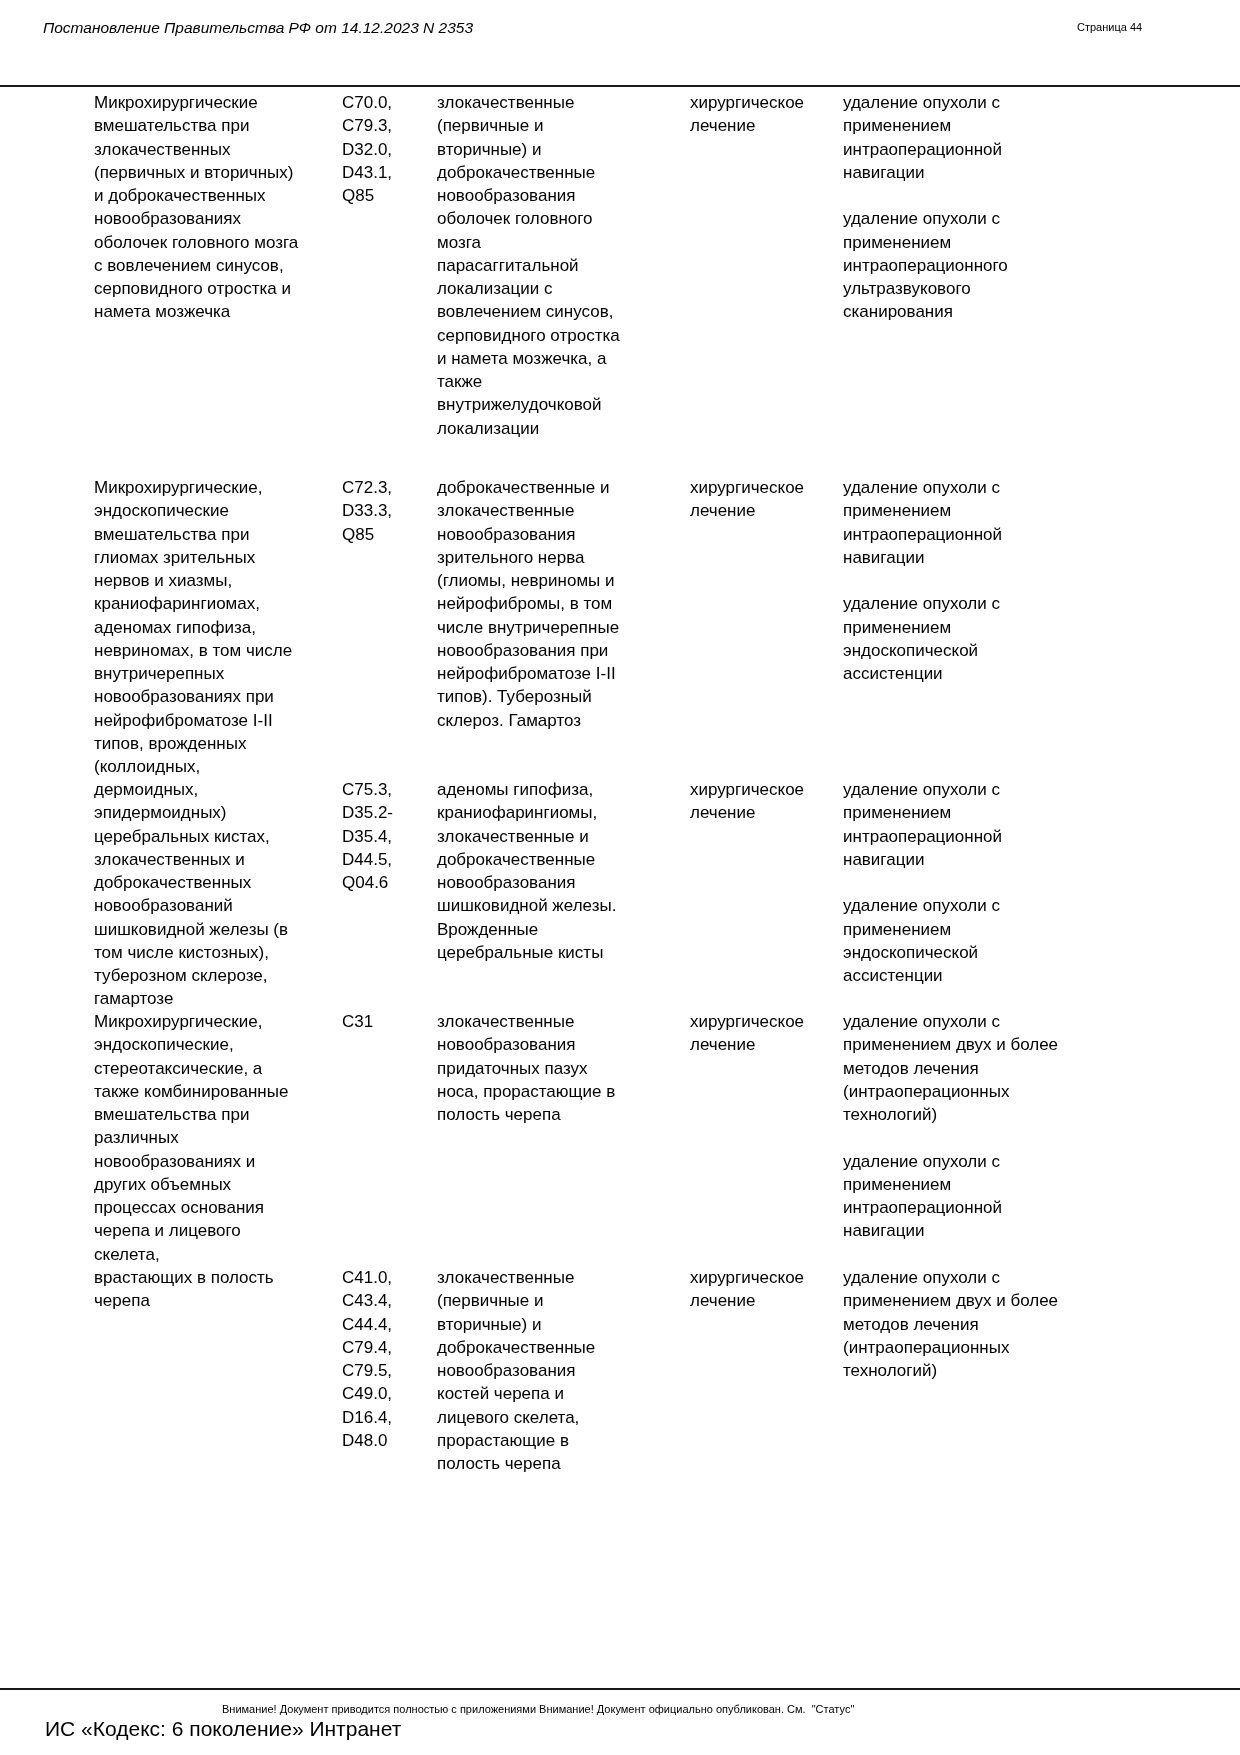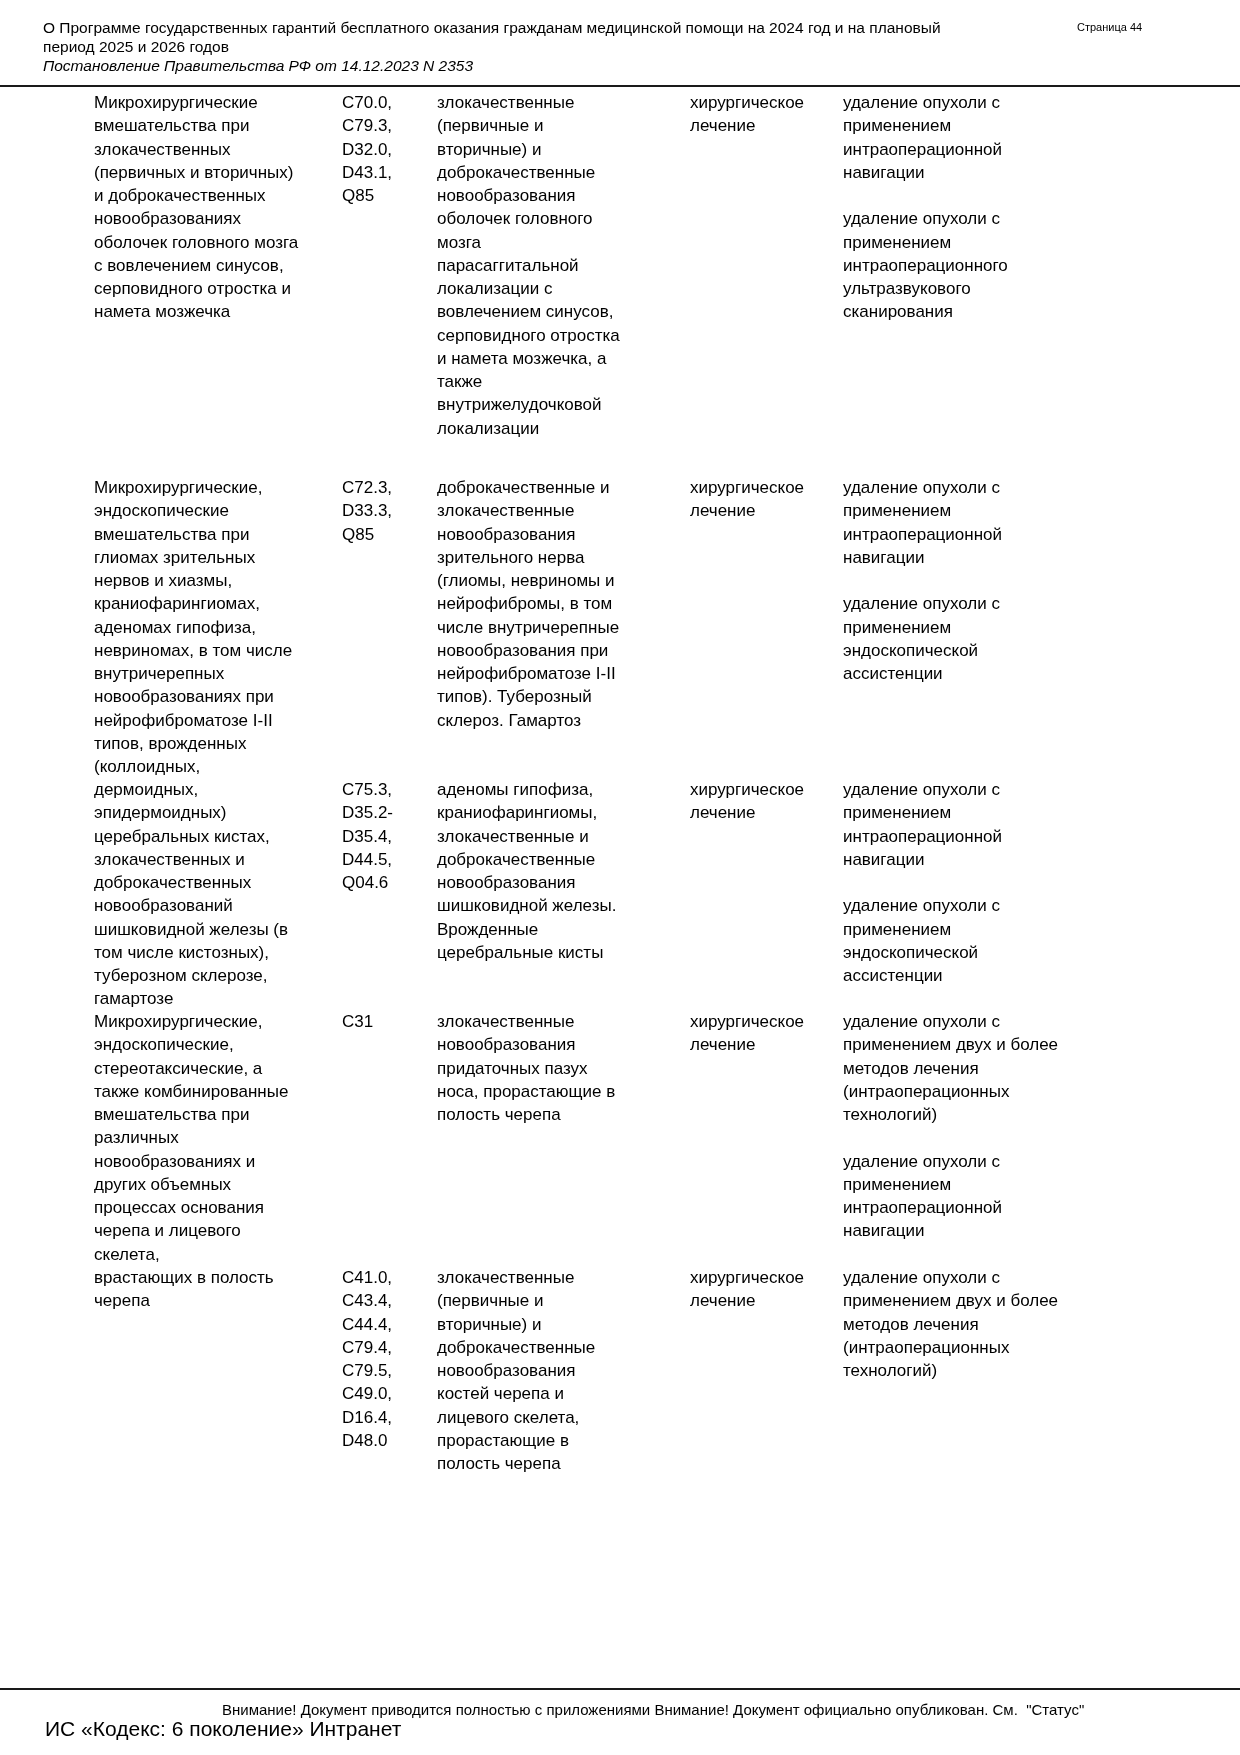--- a/index.html
+++ b/index.html
@@ -55,39 +55,37 @@
   .c-methods      { left: 843px; width: 390px; }
   .row-1 { top: 91px; }
   .row-2 { top: 476px; }
   .row-3 { top: 778px; }
   .row-4 { top: 1010px; }
   .row-5 { top: 1266px; }
   .footer-notice {
     position: absolute;
     left: 222px;
     top: 1700px;
-    font-size: 15px;
+    font-size: 11px;
     line-height: 19px;
     white-space: pre-wrap;
   }
   .footer-source {
     position: absolute;
     left: 45px;
     top: 1719px;
     font-size: 21px;
     line-height: 19px;
     white-space: pre;
   }
 </style>
 </head>
 <body>
 
 <div class="hdr-block">
-  <div class="hdr-title">О Программе государственных гарантий бесплатного оказания гражданам медицинской помощи на 2024 год и на плановый
-период 2025 и 2026 годов</div>
   <div class="hdr-subtitle">Постановление Правительства РФ от 14.12.2023 N 2353</div>
 </div>
 <div class="page-num">Страница 44</div>
 
 <div class="rule rule-top"></div>
 
 <div>
 
   <div class="trow row-1">
     <div class="cell c-intervention">Микрохирургические

